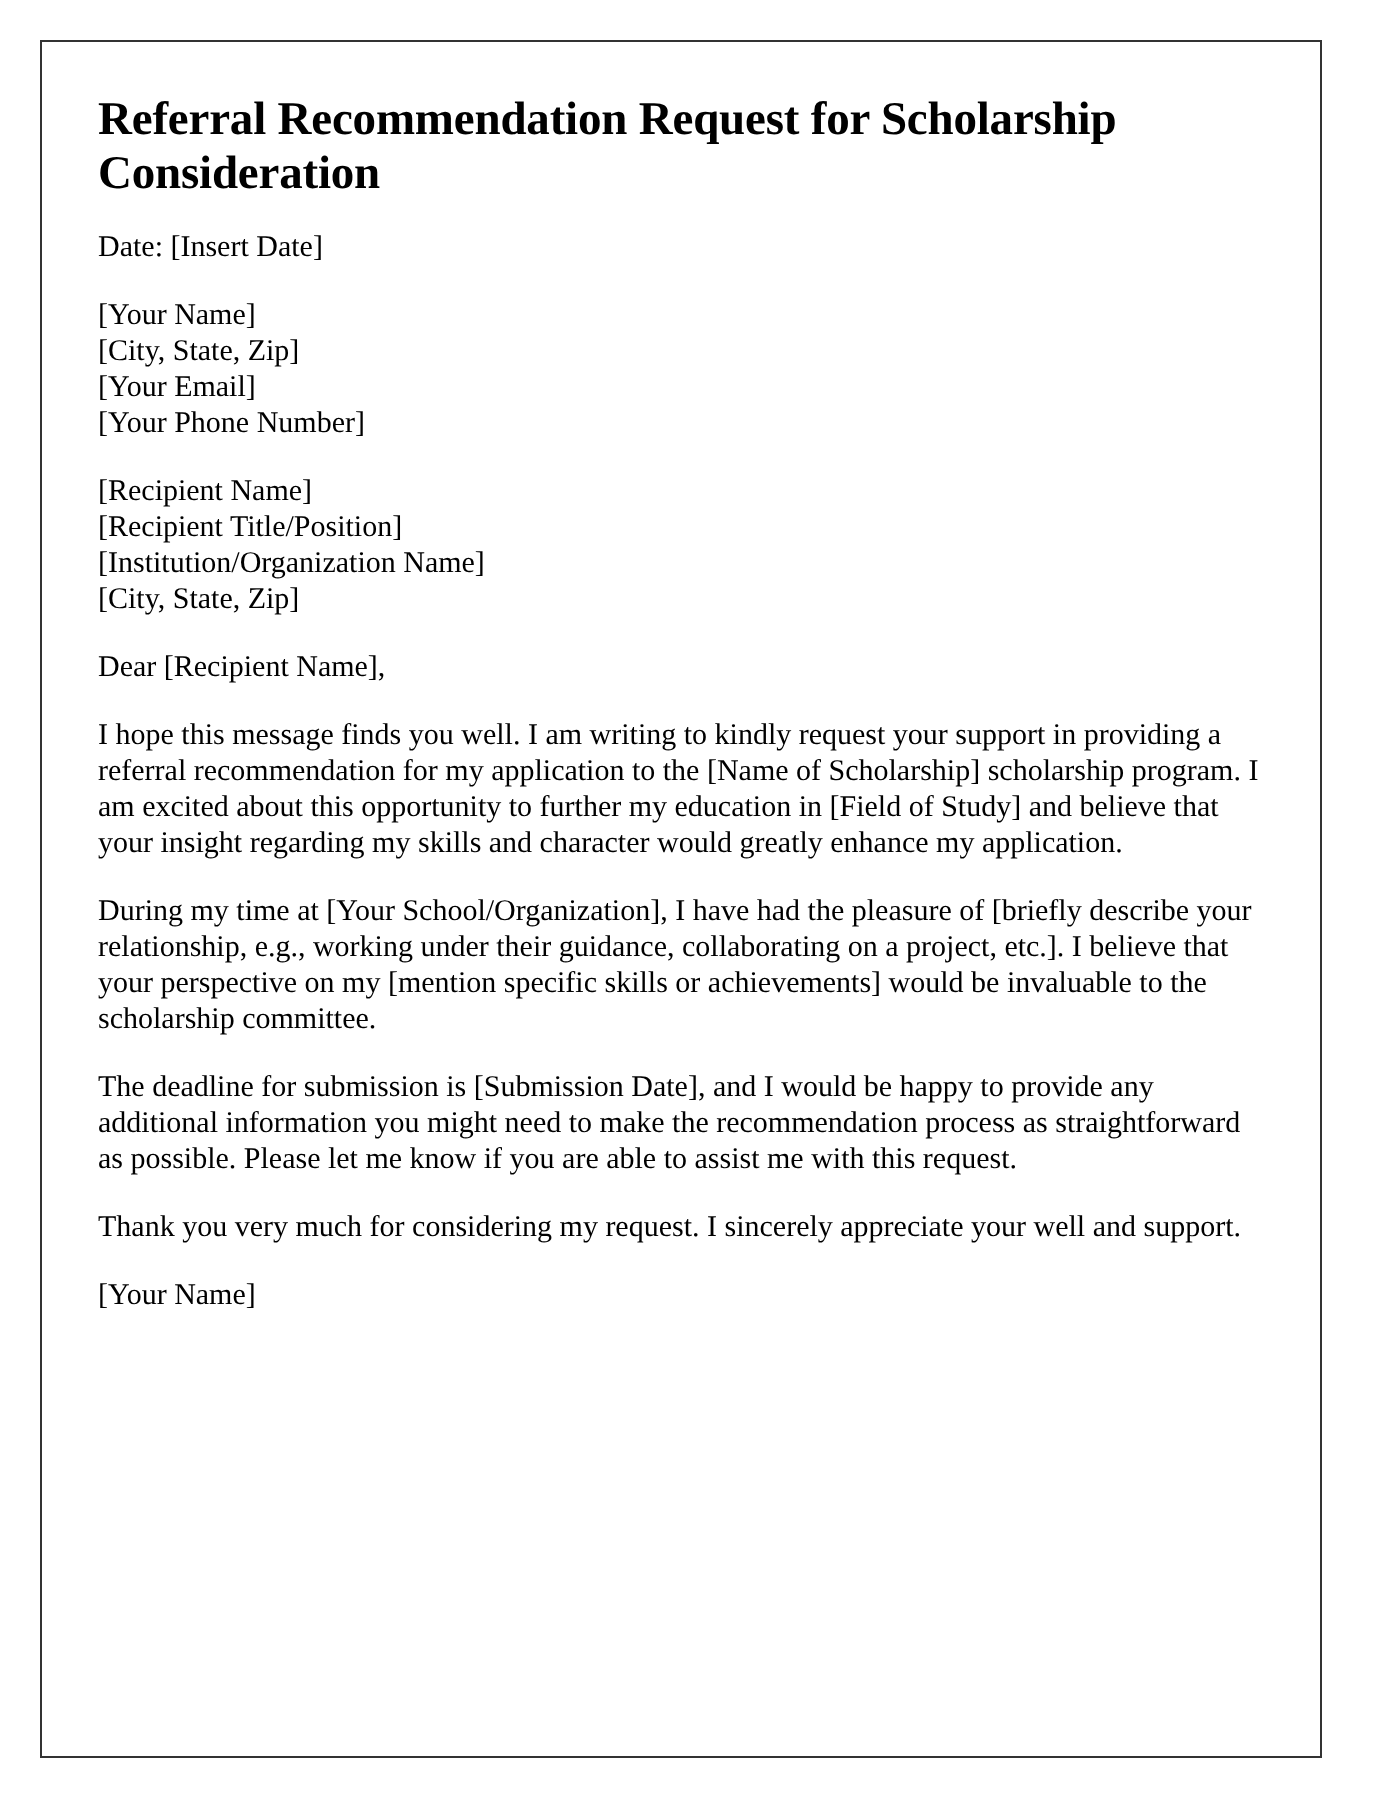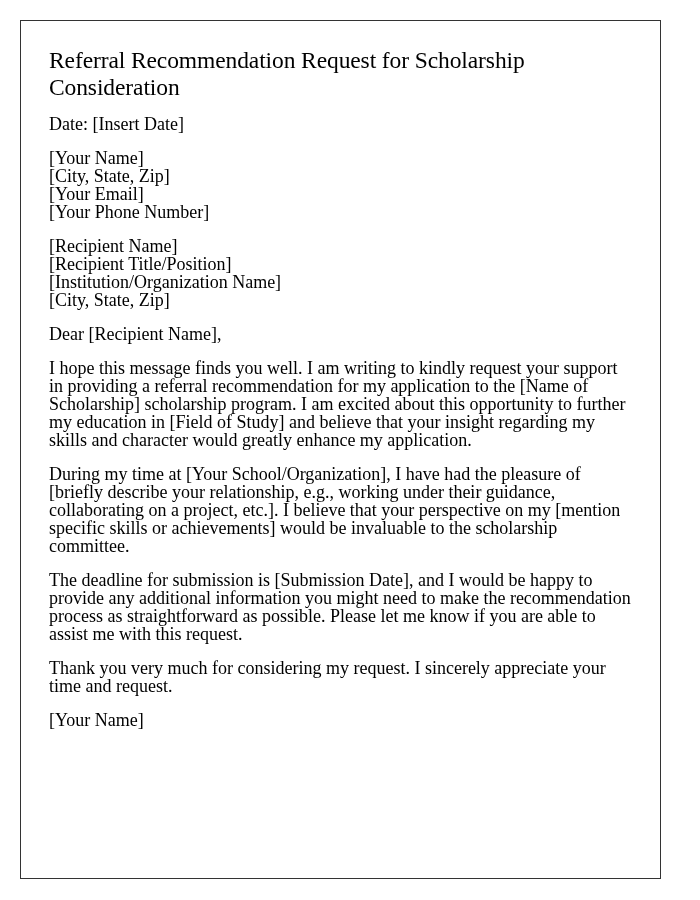--- a/index.html
+++ b/index.html
@@ -20,28 +20,28 @@
       top: 20px;
       width: 641px;
       height: 859px;
       box-sizing: border-box;
       border: 1px solid #333333;
       padding: 26px 28px 20px 28px;
       background: #ffffff;
     }
     .title {
       font-family: "Liberation Serif", "DejaVu Serif", serif;
-      font-weight: normal;
+      font-weight: bold;
       font-size: 23.5px;
       line-height: 27px;
       margin: 0 0 14px 0;
       letter-spacing: -0.1px;
     }
     .body-text {
-      font-size: 18px;
+      font-size: 15px;
       line-height: 18px;
     }
     .para {
       margin: 0 0 16px 0;
     }
     .block {
       margin: 0 0 16px 0;
     }
     .line {
       display: block;
@@ -68,17 +68,17 @@
       <span class="line">[Recipient Title/Position]</span>
       <span class="line">[Institution/Organization Name]</span>
       <span class="line">[City, State, Zip]</span>
     </div>
 
     <p class="para">Dear [Recipient Name],</p>
 
     <p class="para">I hope this message finds you well. I am writing to kindly request your support in providing a referral recommendation for my application to the [Name of Scholarship] scholarship program. I am excited about this opportunity to further my education in [Field of Study] and believe that your insight regarding my skills and character would greatly enhance my application.</p>
     <p class="para">During my time at [Your School/Organization], I have had the pleasure of [briefly describe your relationship, e.g., working under their guidance, collaborating on a project, etc.]. I believe that your perspective on my [mention specific skills or achievements] would be invaluable to the scholarship committee.</p>
     <p class="para">The deadline for submission is [Submission Date], and I would be happy to provide any additional information you might need to make the recommendation process as straightforward as possible. Please let me know if you are able to assist me with this request.</p>
-    <p class="para">Thank you very much for considering my request. I sincerely appreciate your time and request.</p>
+    <p class="para">Thank you very much for considering my request. I sincerely appreciate your well and support.</p>
 
     <p class="para">[Your Name]</p>
   </div>
 </div>
 
 </body></html>

